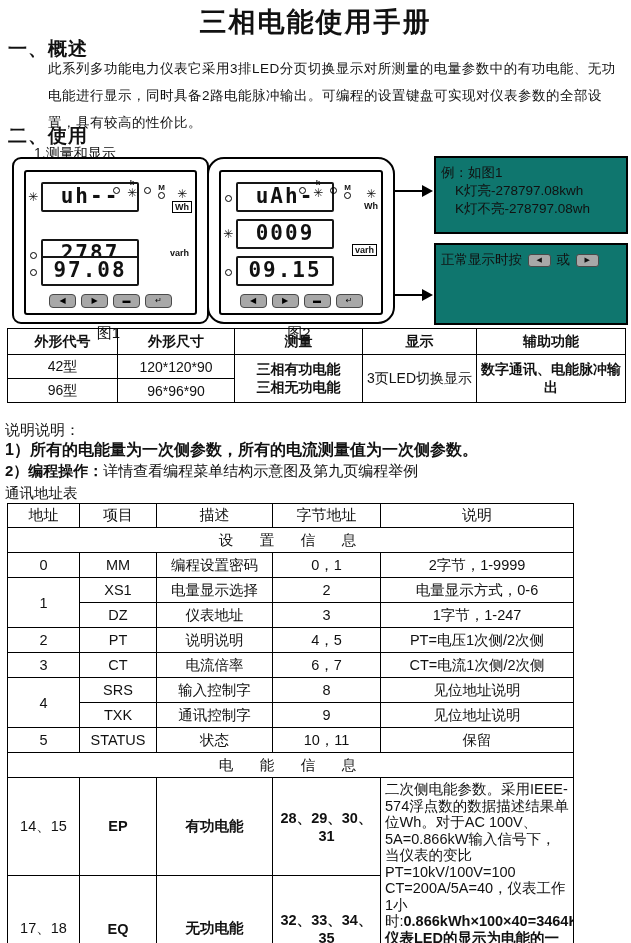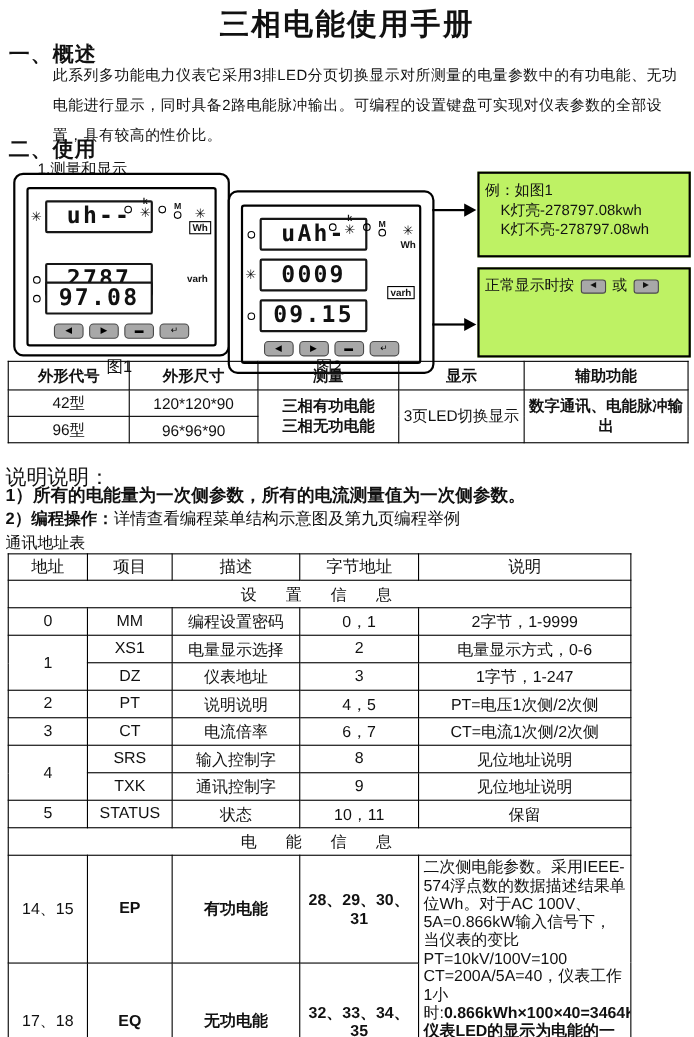--- a/index.html
+++ b/index.html
@@ -31,38 +31,38 @@
   .varh{position:absolute;right:6px;top:76px;font-size:9px;font-weight:bold;}
   .varh.boxed{right:4px;top:72px;}
   .keys{position:absolute;left:0;right:0;bottom:5px;display:flex;justify-content:center;gap:5px;}
   .key{width:25px;height:12px;background:#a8a8a8;border:1px solid #4a4a4a;border-radius:4px;
        display:flex;align-items:center;justify-content:center;font-size:8px;color:#000;line-height:1;}
   .fig-cap{font-size:15px;text-align:center;}
   
   .arrow{height:2px;background:#000;}
   .arrow::after{content:"";position:absolute;right:-10px;top:-5px;border-left:11px solid #000;
                 border-top:6px solid transparent;border-bottom:6px solid transparent;}
-  .callout{border:2px solid #000;background:#bef264;font-size:13.5px;line-height:18px;padding:6px 5px;}
+  .callout{border:2px solid #000;background:#0f766e;font-size:13.5px;line-height:18px;padding:6px 5px;}
   .callout .ind{padding-left:14px;}
   .inline-key{display:inline-flex;width:21px;height:11px;background:#a8a8a8;border:1px solid #4a4a4a;
               border-radius:3px;align-items:center;justify-content:center;font-size:7px;vertical-align:middle;margin:0 2px;}
   
   table{border-collapse:collapse;table-layout:fixed;}
   td,th{border:1px solid #000;text-align:center;vertical-align:middle;padding:0 2px;
         font-size:14px;overflow:hidden;}
   #table1{width:618px;}
   #table1 th{font-size:14px;font-weight:bold;height:25px;}
   #table1 td{height:23px;}
   .b{font-weight:bold;}
   #table2{width:566px;}
   #table2 th{height:23px;font-weight:normal;font-size:15px;}
   #table2 td{height:24px;font-size:14.5px;}
   .section-row td{height:19px;font-size:15px;letter-spacing:6px;}
   .energy-note{text-align:left;font-size:12.5px;line-height:16.5px;padding:3px 4px;vertical-align:top;}
-  .notes{font-size:19px;}
+  .notes{font-size:15px;}
 </style>
 </head>
 <body>
 
 <div id="page">
 
   <div class="abs doc-title">三相电能使用手册</div>
 
   <div class="abs h1" style="left:8px;top:36px;">一、概述</div>
   <div class="abs overview-body">此系列多功能电力仪表它采用3排LED分页切换显示对所测量的电量参数中的有功电能、无功电能进行显示，同时具备2路电能脉冲输出。可编程的设置键盘可实现对仪表参数的全部设置，具有较高的性价比。</div>
@@ -103,21 +103,21 @@
       <span class="varh">varh</span>
       <div class="keys">
         <span class="key">◀</span>
         <span class="key">▶</span>
         <span class="key">▬</span>
         <span class="key">↵</span>
       </div>
     </div>
   </div>
 
-  <div class="abs meter" style="left:207px;top:173px;width:184px;height:163px;">
+  <div class="abs meter" style="left:207px;top:157px;width:184px;height:163px;border-radius:17px;">
     <div class="meter-inner">
       <div class="lcd-row" style="top:11px;">
         <span class="marker"><span class="dotc"></span></span>
         <div class="lcd">uAh-</div>
       </div>
       <div class="lcd-row" style="top:48px;">
         <span class="marker star">✳</span>
         <div class="lcd">0009</div>
       </div>
       <div class="lcd-row" style="top:85px;">

